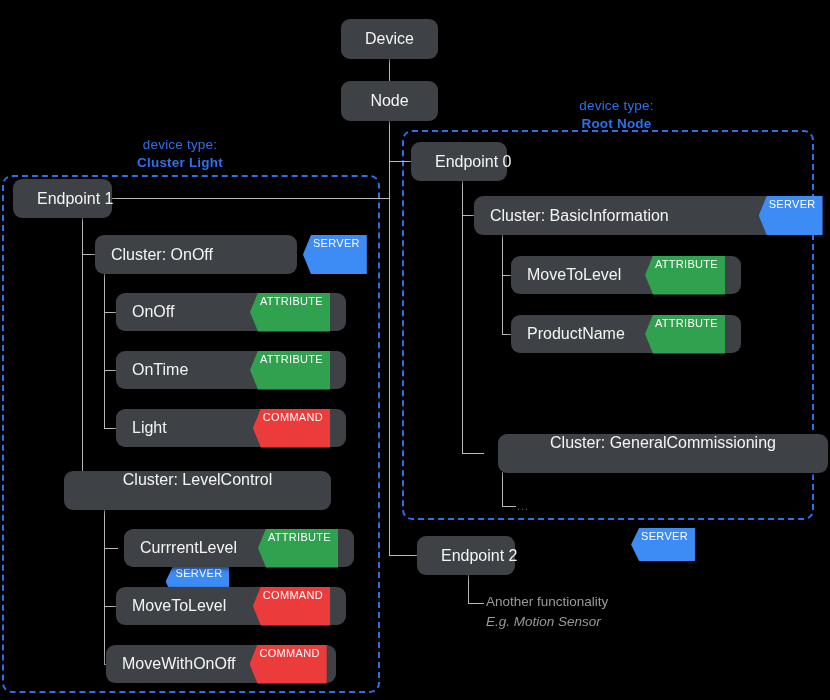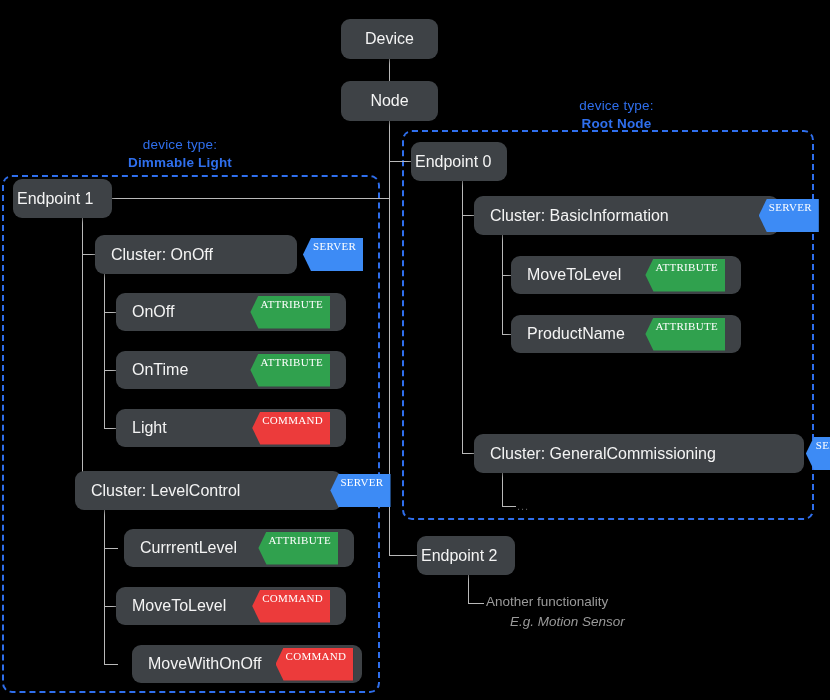--- a/index.html
+++ b/index.html
@@ -62,43 +62,42 @@
   .node.center {
     justify-content: center;
   }
   .node .label {
     font-size: 16px;
     font-weight: 400;
     white-space: nowrap;
     color: #f4f4f4;
   }
   .node.root .label { font-size: 16px; }
-  .node.endpoint { padding: 0 4px; }
+  .node.endpoint { padding: 0 24px; }
   .node.cluster {
     padding: 0 16px;
     justify-content: space-between;
     gap: 38px;
   }
   .node.leaf { padding: 0 16px; }
 
   
   .badge {
     display: inline-block;
     position: relative;
     color: #ffffff;
     font-size: 11px;
     font-weight: 400;
     letter-spacing: 0.3px;
     line-height: 17px;
-    height: 33px;
-    padding: 0 7px 0 10px;
+    height: 23px;
+    padding: 0 7px 16px 10px;
     white-space: nowrap;
     clip-path: polygon(8px 0, 100% 0, 100% 100%, 8px 100%, 0 50%);
     filter: drop-shadow(0 1px 1px rgba(0,0,0,0.6));
-    font-family: Liberation Serif, serif;
   }
   .badge.server    { background: #3d8bf5; }
   .badge.attribute { background: #30a14e; }
   .badge.command   { background: #ec3b3b; }
 
   
   .spacer { flex: 1 1 auto; min-width: 14px; }
 
   
   .ellipsis {
@@ -111,37 +110,37 @@
 
   
   .annotation {
     position: absolute;
     color: #9a9a9a;
     font-size: 13.5px;
     line-height: 20px;
     white-space: nowrap;
   }
   .annotation .a1 { display: block; font-style: normal; }
-  .annotation .a2 { display: block; font-style: italic; margin-left: 24px; }
+  .annotation .a2 { display: block; font-style: italic; }
 </style>
 </head>
 <body>
 
 <div id="canvas">
 
   <div class="group-box" style="left:402px; top:130px; width:412px; height:390px;"></div>
   <div class="group-label" style="left:529px; top:97px; width:175px;">
     <span class="l1">device type:</span>
     <span class="l2">Root Node</span>
   </div>
 
   <div class="group-box" style="left:2px; top:175px; width:378px; height:518px;"></div>
   <div class="group-label" style="left:85px; top:136px; width:190px;">
     <span class="l1">device type:</span>
-    <span class="l2">Dimmable Light</span>
+    <span class="l2">Cluster Light</span>
   </div>
 
   <div class="line v" style="left:389px; top:59px; height:22px;"></div>
 
   <div class="line v" style="left:389px; top:121px; height:434px;"></div>
 
   <div class="line h" style="left:389px; top:161px; width:22px;"></div>
 
   <div class="line h" style="left:112px; top:198px; width:278px;"></div>
 
@@ -198,21 +197,21 @@
     <span class="spacer"></span>
     <span class="badge attribute">ATTRIBUTE</span>
   </div>
 
   <div class="node leaf" style="left:511px; top:315px; width:230px; height:38px;">
     <span class="label">ProductName</span>
     <span class="spacer"></span>
     <span class="badge attribute">ATTRIBUTE</span>
   </div>
 
-  <div class="node cluster" style="left:474px; top:434px; width:330px; height:39px;">
+  <div class="node cluster" style="left:498px; top:434px; width:330px; height:39px;flex-direction:column;">
     <span class="label">Cluster: GeneralCommissioning</span>
     <span class="spacer"></span>
     <span class="badge server">SERVER</span>
   </div>
 
   <div class="ellipsis" style="left:517px; top:501px;">...</div>
 
   <div class="node endpoint" style="left:13px; top:179px; width:99px; height:39px;">
     <span class="label">Endpoint 1</span>
   </div>
@@ -234,39 +233,39 @@
     <span class="spacer"></span>
     <span class="badge attribute">ATTRIBUTE</span>
   </div>
 
   <div class="node leaf" style="left:116px; top:409px; width:230px; height:38px;">
     <span class="label">Light</span>
     <span class="spacer"></span>
     <span class="badge command">COMMAND</span>
   </div>
 
-  <div class="node cluster" style="left:75px; top:471px; width:267px; height:39px;">
+  <div class="node cluster" style="left:64px; top:471px; width:267px; height:39px;flex-direction:column;">
     <span class="label">Cluster: LevelControl</span>
     <span class="spacer"></span>
     <span class="badge server">SERVER</span>
   </div>
 
   <div class="node leaf" style="left:124px; top:529px; width:230px; height:38px;">
     <span class="label">CurrrentLevel</span>
     <span class="spacer"></span>
     <span class="badge attribute">ATTRIBUTE</span>
   </div>
 
   <div class="node leaf" style="left:116px; top:587px; width:230px; height:38px;justify-content:flex-end;">
     <span class="label">MoveToLevel</span>
     <span class="spacer"></span>
     <span class="badge command">COMMAND</span>
   </div>
 
-  <div class="node leaf" style="left:132px; top:645px; width:230px; height:38px;">
+  <div class="node leaf" style="left:106px; top:645px; width:230px; height:38px;">
     <span class="label">MoveWithOnOff</span>
     <span class="spacer"></span>
     <span class="badge command">COMMAND</span>
   </div>
 
   <div class="node endpoint" style="left:417px; top:536px; width:98px; height:39px;">
     <span class="label">Endpoint 2</span>
   </div>
 
   <div class="annotation" style="left:486px; top:592px;">

